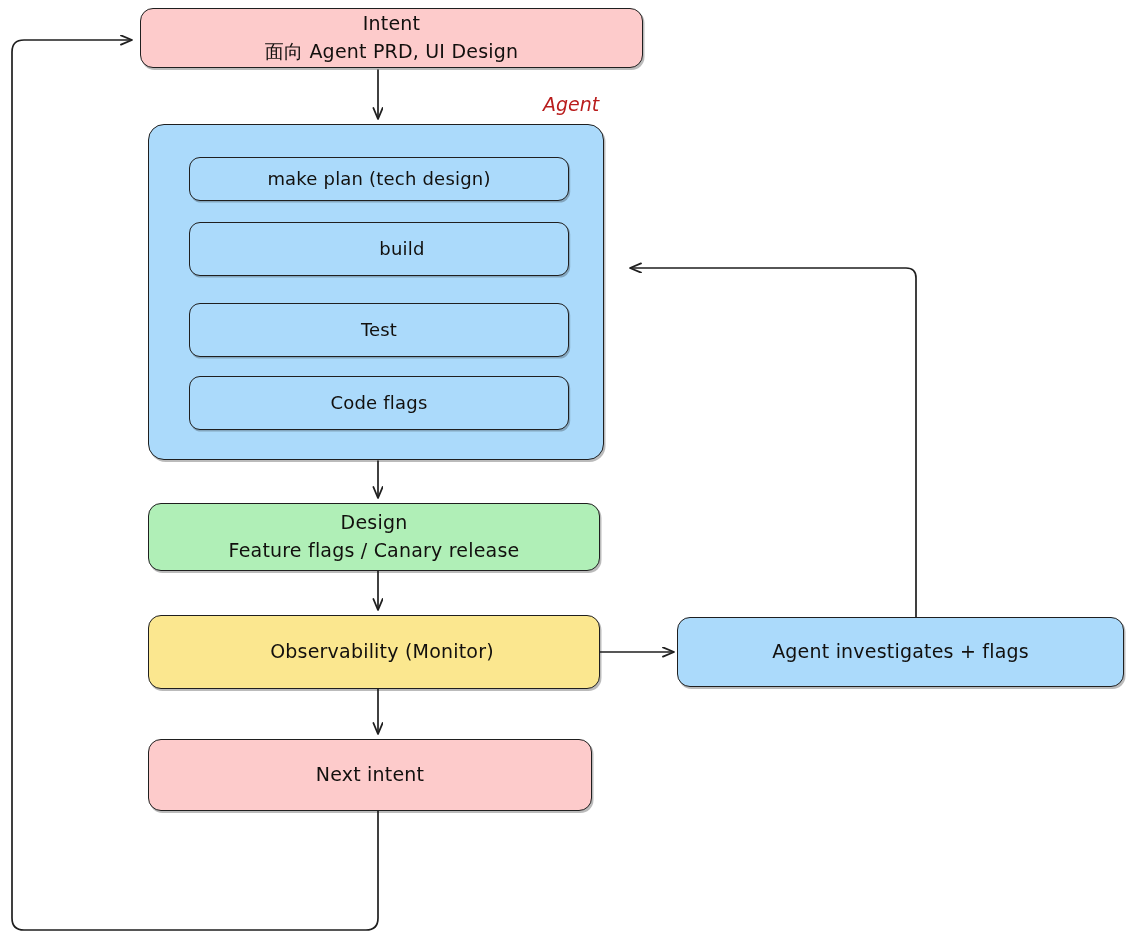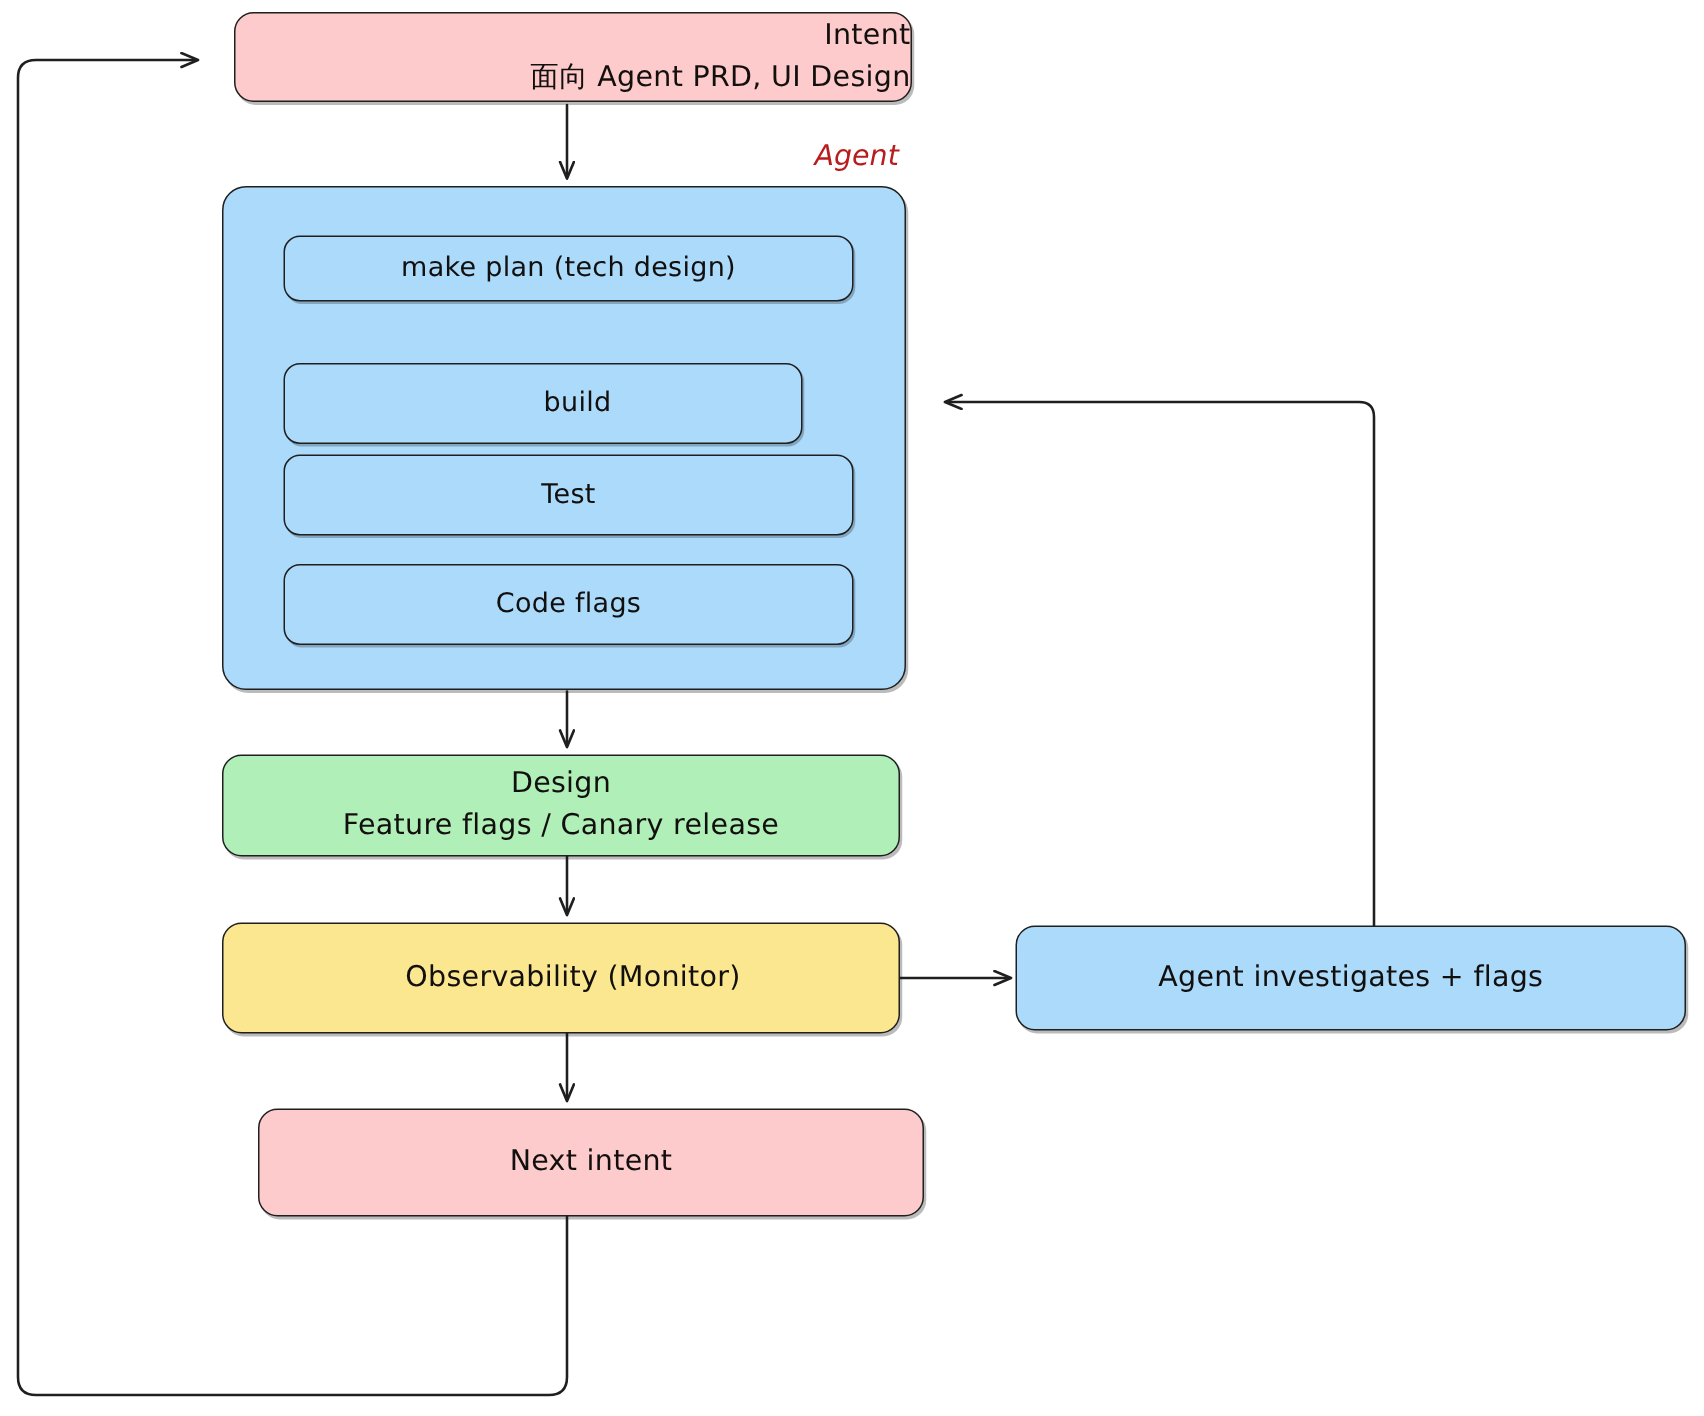--- a/index.html
+++ b/index.html
@@ -90,34 +90,34 @@
       <path d="M378,689 L378,733" marker-end="url(#ah)"></path>
 
       <path d="M600,652 L673,652" marker-end="url(#ah)"></path>
 
       <path d="M916,618 L916,278 Q916,268 906,268 L631,268" marker-end="url(#ah)"></path>
 
       <path d="M378,811 L378,918 Q378,930 366,930 L24,930 Q12,930 12,918 L12,52 Q12,40 24,40 L131,40" marker-end="url(#ah)"></path>
     </g>
   </svg>
 
-  <div class="node node-pink" style="left:156px; top:8px; width:452px; height:60px;align-items:flex-end;">
+  <div class="node node-pink" style="left:140px; top:8px; width:503px; height:60px;">
     <span class="line">Intent</span>
     <span class="line">面向 Agent PRD, UI Design</span>
   </div>
 
   <div class="group-label" style="left:543px; top:93px;">Agent</div>
 
   <div class="node node-blue" style="left:148px; top:124px; width:456px; height:336px; border-radius:16px; justify-content:flex-start;">
 
     <div class="node node-blue subnode" style="left:40px; top:32px; width:380px; height:44px; position:absolute;">
       <span class="line">make plan (tech design)</span>
     </div>
 
-    <div class="node node-blue subnode" style="left:40px; top:117px; width:346px; height:54px; position:absolute;padding-left:46px;">
+    <div class="node node-blue subnode" style="left:40px; top:97px; width:380px; height:54px; position:absolute;padding-left:46px;">
       <span class="line">build</span>
     </div>
 
     <div class="node node-blue subnode" style="left:40px; top:178px; width:380px; height:54px; position:absolute;">
       <span class="line">Test</span>
     </div>
 
     <div class="node node-blue subnode" style="left:40px; top:251px; width:380px; height:54px; position:absolute;">
       <span class="line">Code flags</span>
     </div>
@@ -125,21 +125,21 @@
 
   <div class="node node-green" style="left:148px; top:503px; width:452px; height:68px;">
     <span class="line">Design</span>
     <span class="line">Feature flags / Canary release</span>
   </div>
 
   <div class="node node-yellow" style="left:148px; top:615px; width:452px; height:74px;padding-left:16px;">
     <span class="line">Observability (Monitor)</span>
   </div>
 
-  <div class="node node-pink" style="left:148px; top:739px; width:444px; height:72px;margin-left:24px;">
+  <div class="node node-pink" style="left:148px; top:739px; width:444px; height:72px;">
     <span class="line">Next intent</span>
   </div>
 
   <div class="node node-blue" style="left:677px; top:617px; width:447px; height:70px;">
     <span class="line">Agent investigates + flags</span>
   </div>
 
 </div>
 
 </body></html>

